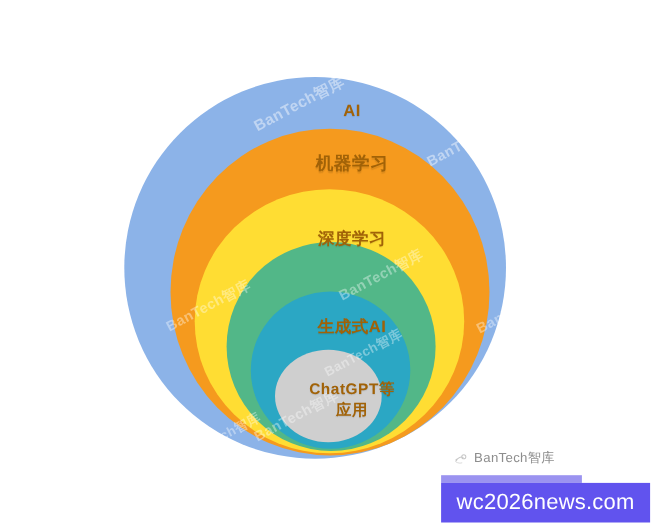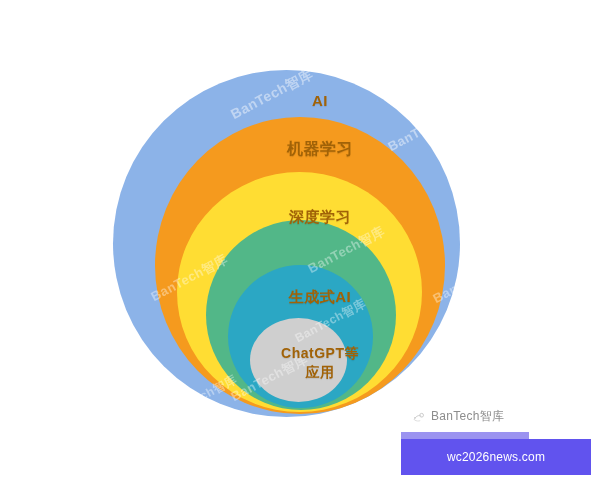--- a/index.html
+++ b/index.html
@@ -92,21 +92,21 @@
 
   
   #url-banner {
     position: absolute;
     display: flex;
     align-items: center;
     justify-content: center;
     box-sizing: border-box;
   }
   #url-banner .url-text {
-    font-size: 12px;
+    font-size: 20px;
     color: #ffffff;
     letter-spacing: 0.2px;
     white-space: nowrap;
   }
   #banner-tab {
     position: absolute;
     box-sizing: border-box;
   }
 </style>
 </head>

